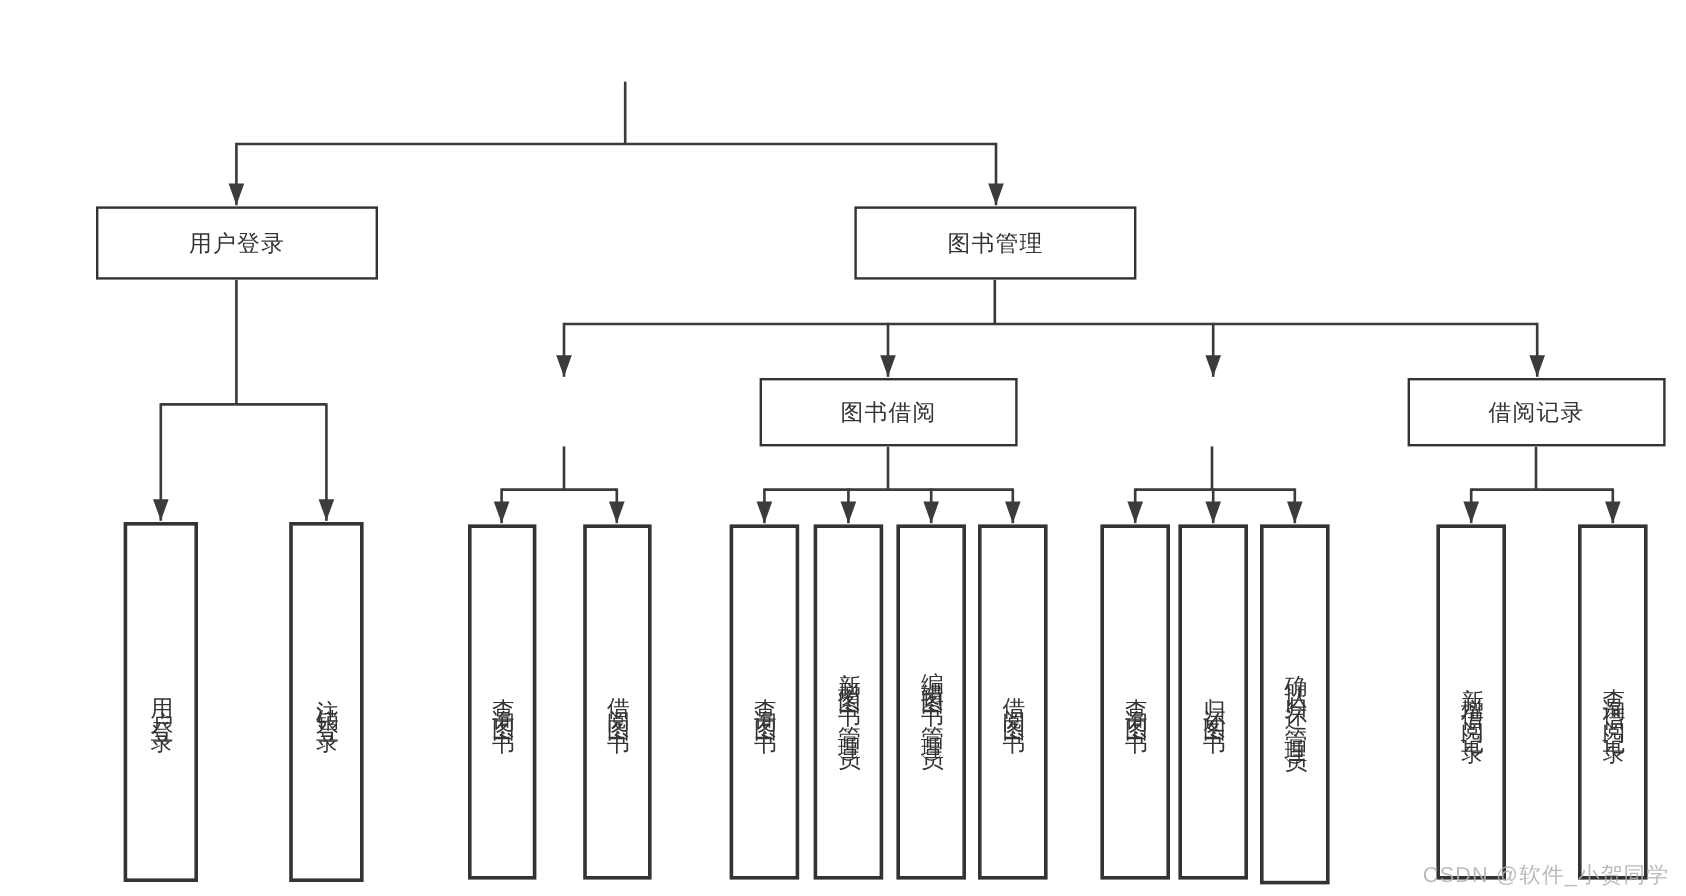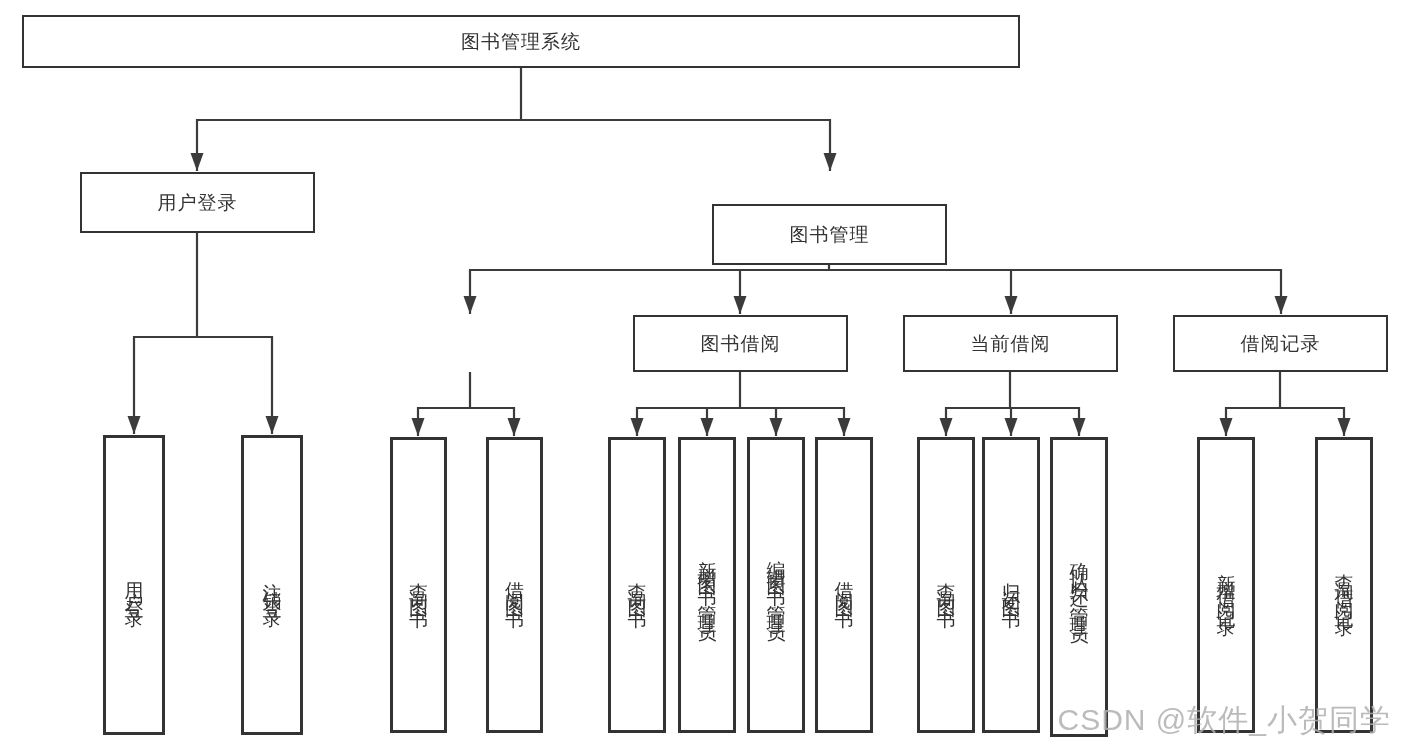--- a/index.html
+++ b/index.html
@@ -14,21 +14,21 @@
     display:flex; align-items:center; justify-content:center;
     font-size:19px; letter-spacing:1px; z-index:2;
   }
   .leaf { border-width:3px; }
   .leaf .vtext {
     writing-mode:vertical-rl; text-orientation:upright;
     letter-spacing:9px; line-height:1.15; font-size:19px; white-space:nowrap;
   }
   #watermark {
     position:absolute; right:14px; bottom:6px; z-index:3;
-    font-size:30px; color:#b0b0b0; opacity:0.85; pointer-events:none;
+    font-size:18px; color:#b0b0b0; opacity:0.85; pointer-events:none;
     letter-spacing:1px;
   }
 </style>
 </head>
 <body>
 
 <div id="canvas">
 
   <svg id="wires" width="1405" height="747">
     <defs>
@@ -73,36 +73,30 @@
       <line x1="1011" y1="407" x2="1011" y2="436" marker-end="url(#arrow)"></line>
       <line x1="1079" y1="407" x2="1079" y2="436" marker-end="url(#arrow)"></line>
 
       <line x1="1280" y1="372" x2="1280" y2="408"></line>
       <line x1="1226" y1="408" x2="1344" y2="408"></line>
       <line x1="1226" y1="407" x2="1226" y2="436" marker-end="url(#arrow)"></line>
       <line x1="1344" y1="407" x2="1344" y2="436" marker-end="url(#arrow)"></line>
     </g>
   </svg>
 
-  <div class="box" style="left:22px; top:15px; width:998px; height:53px;">
-    <span>图书管理系统</span>
-  </div>
 
   <div class="box" style="left:80px; top:172px; width:235px; height:61px;">
     <span>用户登录</span>
   </div>
-  <div class="box" style="left:712px; top:172px; width:235px; height:61px;margin-top:32px;">
+  <div class="box" style="left:712px; top:172px; width:235px; height:61px;">
     <span>图书管理</span>
   </div>
 
   <div class="box" style="left:633px; top:315px; width:215px; height:57px;">
     <span>图书借阅</span>
-  </div>
-  <div class="box" style="left:903px; top:315px; width:215px; height:57px;">
-    <span>当前借阅</span>
   </div>
   <div class="box" style="left:1173px; top:315px; width:215px; height:57px;font-family:Liberation Serif, serif;">
     <span>借阅记录</span>
   </div>
 
   <div class="box leaf" style="left:103px; top:435px; width:62px; height:300px;">
     <span class="vtext">用户登录</span>
   </div>
   <div class="box leaf" style="left:241px; top:435px; width:62px; height:300px;">
     <span class="vtext">注销登录</span>

